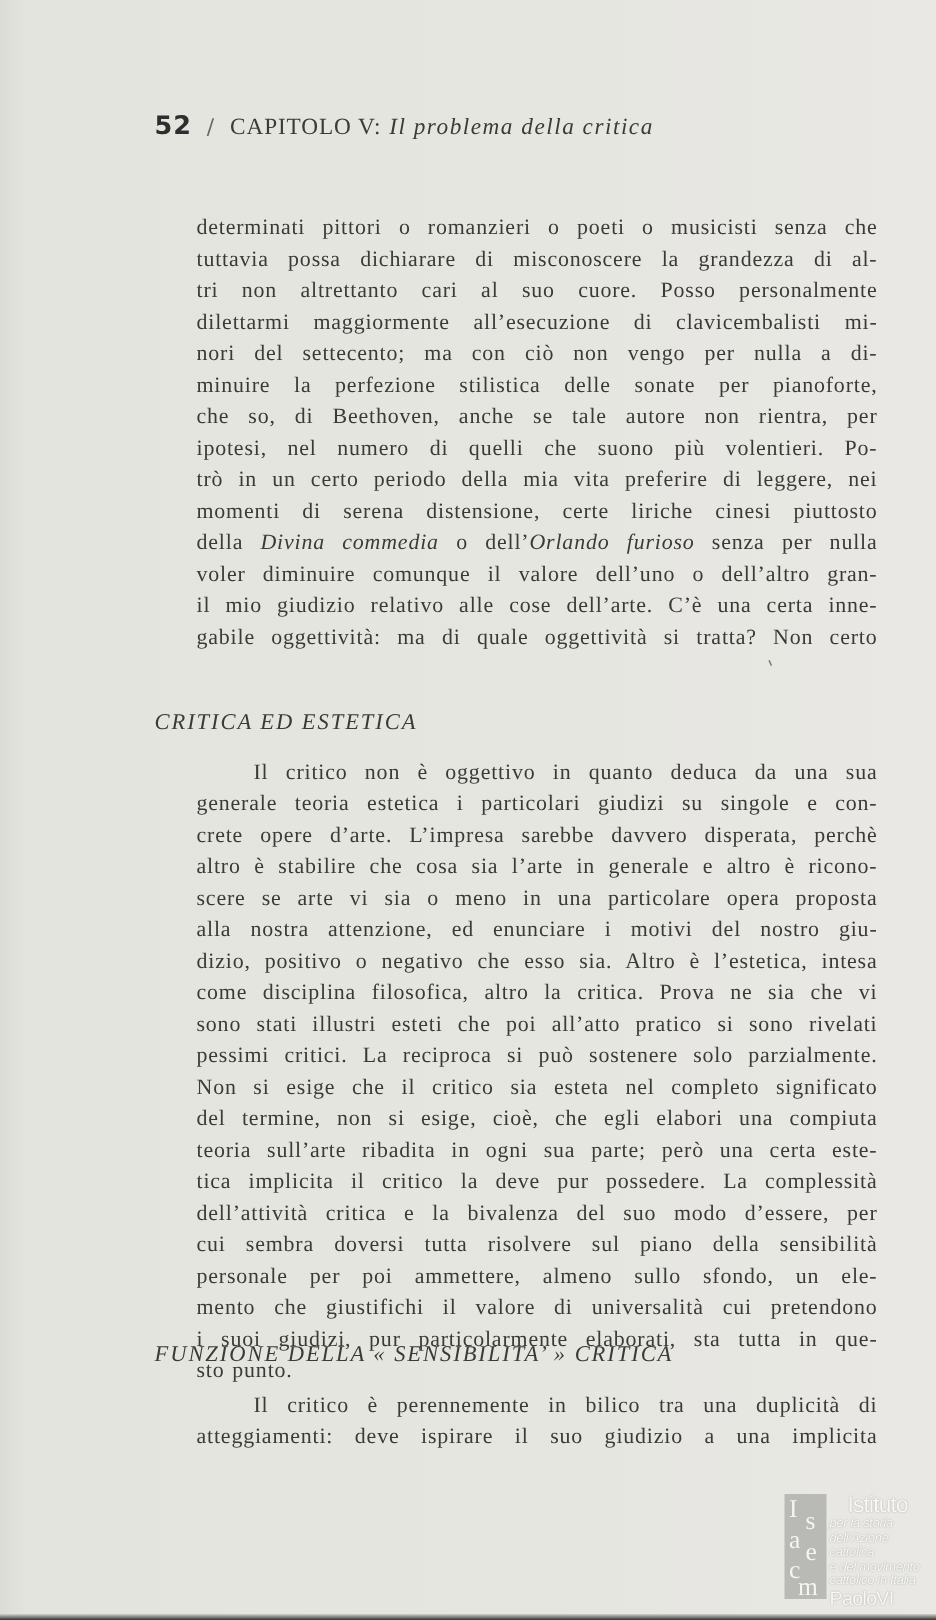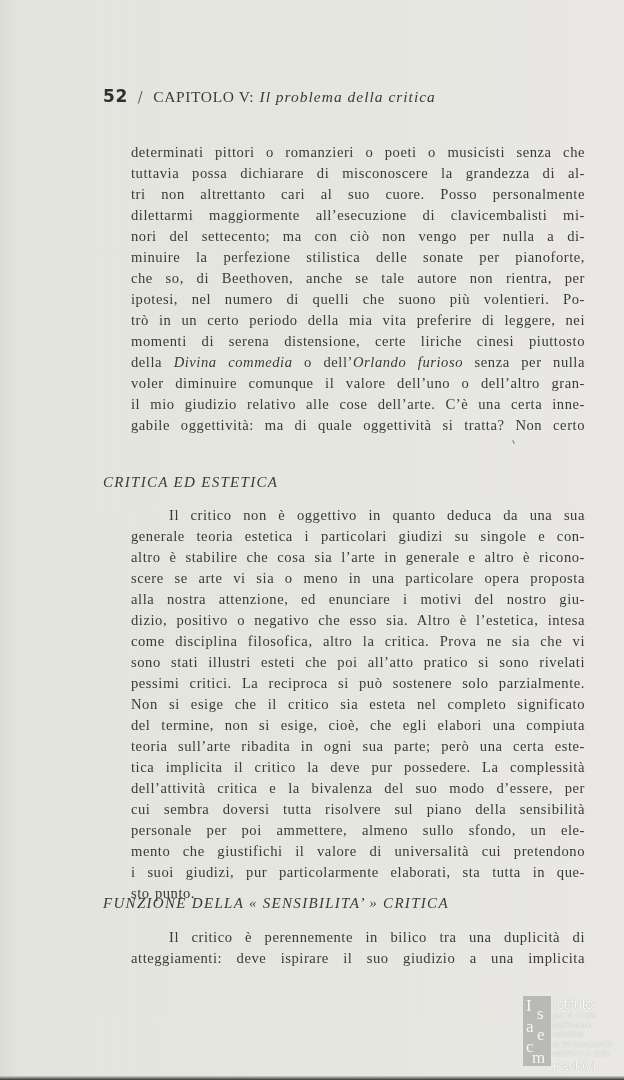--- a/index.html
+++ b/index.html
@@ -4,21 +4,21 @@
 <style>
   html, body { margin:0; padding:0; }
   body {
     width:624px; height:1080px; overflow:hidden; position:relative;
     background: linear-gradient(90deg, #dcdcd6 0px, #e4e4df 18px, #e6e6e1 60%, #e9e8e4 100%);
     font-family: "DejaVu Serif", "Liberation Serif", serif;
     color:#3a3a38;
   }
   .bottom-shadow { position:absolute; left:0; bottom:0; width:624px; height:4px; background:linear-gradient(180deg,#d2d2cc,#333); }
   .header {
-    position:absolute; left:103px; top:86px; font-size:14.5px; letter-spacing:0.6px;
+    position:absolute; left:103px; top:74px; font-size:14.5px; letter-spacing:0.6px;
     white-space:nowrap; color:#3b3b39;
   }
   .page-num { font-family:"DejaVu Sans","Liberation Sans",sans-serif; font-weight:bold; font-size:17px; color:#2e2e2e; margin-right:10px; }
   .slash { margin-right:10px; color:#666; }
   .header .chap { font-family:"Liberation Serif", serif; font-size:15.5px; }
   .header .subtitle { font-style:italic; font-family:"Liberation Serif", serif; font-size:15.5px; letter-spacing:1px; }
 
   .textblock { position:absolute; left:103px; width:454px;margin-left:28px; }
   .line {
     display:block; height:21px; line-height:21px; font-size:14.6px; white-space:nowrap;
@@ -37,21 +37,21 @@
   .logo {
     position:absolute; left:523px; top:996px; width:100px; height:70px; color:#fff;
     font-family:"Liberation Sans","DejaVu Sans",sans-serif;
   }
   .logo-mark {
     position:absolute; left:0; top:0; width:28px; height:70px; background:#b9b9b5;
     font-family:"Liberation Serif",serif; color:#f4f4f2;
   }
   .logo-mark span { position:absolute; font-size:17px; line-height:17px; }
   .logo-text { position:absolute; left:30px; top:0; color:#f8f8f6; text-shadow:0 0 1px #9a9a96; }
-  .logo-title { font-size:15px; line-height:15px; letter-spacing:-0.5px; }
+  .logo-title { font-size:15px; line-height:15px; letter-spacing:-0.5px;margin-left:12px; }
   .logo-sub { font-size:8.6px; line-height:9.6px; letter-spacing:-0.2px;font-style:italic; }
   .logo-foot { font-size:13px; line-height:13px; letter-spacing:-0.4px; }
   .speck { position:absolute; left:513px; top:440px; width:1px; height:4px; background:#777; transform:rotate(-25deg); }
 </style>
 </head>
 <body>
 
 <div class="bottom-shadow"></div>
 
 <div class="header">
@@ -74,20 +74,21 @@
   <span class="line">voler diminuire comunque il valore dell’uno o dell’altro gran-</span>
   <span class="line">il mio giudizio relativo alle cose dell’arte. C’è una certa inne-</span>
   <span class="line">gabile oggettività: ma di quale oggettività si tratta? Non certo</span>
 </div>
 <div class="speck"></div>
 
 <div class="heading" style="top:474px;">CRITICA ED ESTETICA</div>
 <div class="textblock" style="top:505px;">
   <span class="line indent">Il critico non è oggettivo in quanto deduca da una sua</span>
   <span class="line">generale teoria estetica i particolari giudizi su singole e con-</span>
+  <span class="line">crete opere d’arte. L’impresa sarebbe davvero disperata, perchè</span>
   <span class="line">altro è stabilire che cosa sia l’arte in generale e altro è ricono-</span>
   <span class="line">scere se arte vi sia o meno in una particolare opera proposta</span>
   <span class="line">alla nostra attenzione, ed enunciare i motivi del nostro giu-</span>
   <span class="line">dizio, positivo o negativo che esso sia. Altro è l’estetica, intesa</span>
   <span class="line">come disciplina filosofica, altro la critica. Prova ne sia che vi</span>
   <span class="line">sono stati illustri esteti che poi all’atto pratico si sono rivelati</span>
   <span class="line">pessimi critici. La reciproca si può sostenere solo parzialmente.</span>
   <span class="line">Non si esige che il critico sia esteta nel completo significato</span>
   <span class="line">del termine, non si esige, cioè, che egli elabori una compiuta</span>
   <span class="line">teoria sull’arte ribadita in ogni sua parte; però una certa este-</span>

